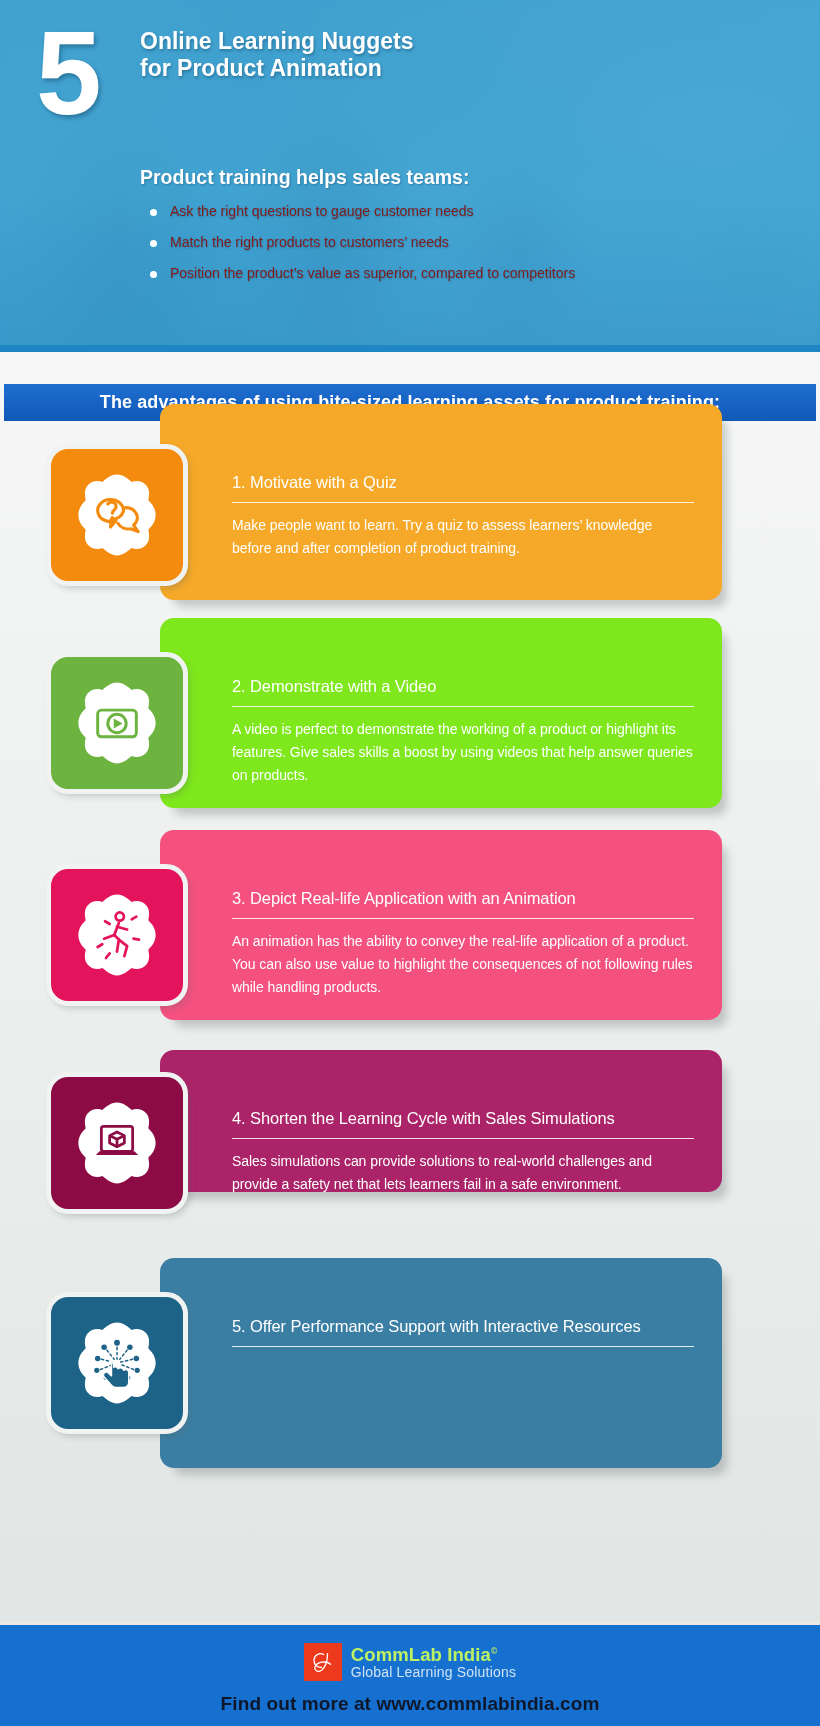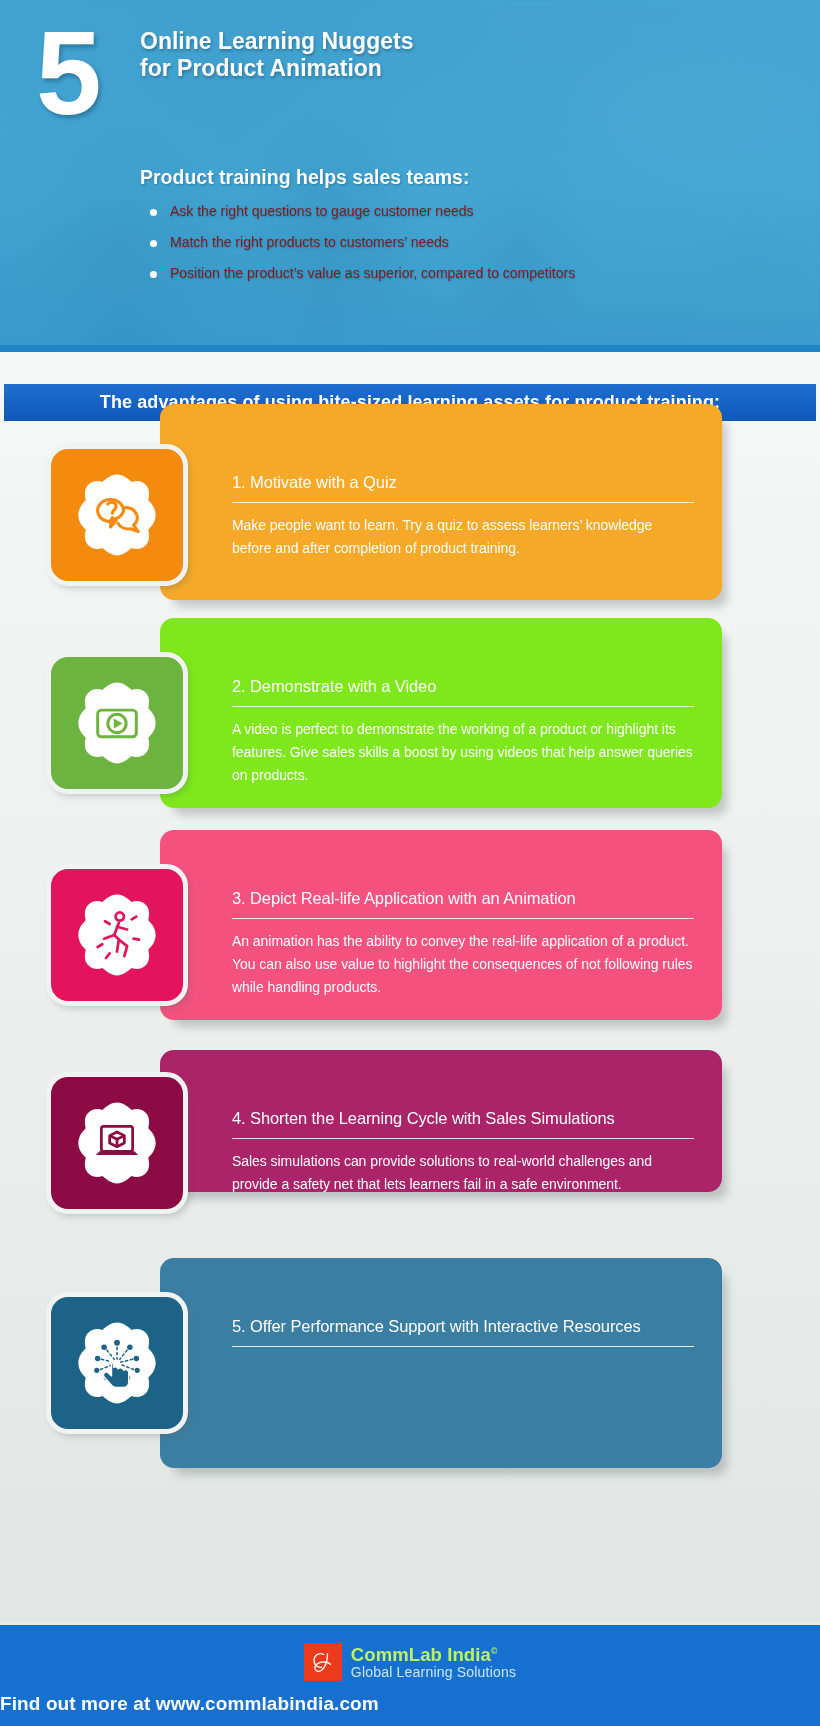--- a/index.html
+++ b/index.html
@@ -201,23 +201,24 @@
   .logo-words { line-height: 1.05; }
   .logo-name {
     font-size: 18.5px; font-weight: bold; color: #bef264;
     letter-spacing: 0.1px;
   }
   .logo-name sup { font-size: 8.5px; vertical-align: super; }
   .logo-tag { font-size: 14px; color: #cfe3f5; letter-spacing: 0.2px; }
   .footer-cta {
     position: absolute;
     left: 0; right: 0; top: 68px;
+    text-align: center;
     font-size: 19px;
     font-weight: bold;
-    color: #ffffff;
+    color: #0f172a;
     letter-spacing: 0.1px;
   }
 </style>
 </head>
 <body>
 
 <div id="page">
 
   <div class="header">
     <div class="header-photo"></div>

